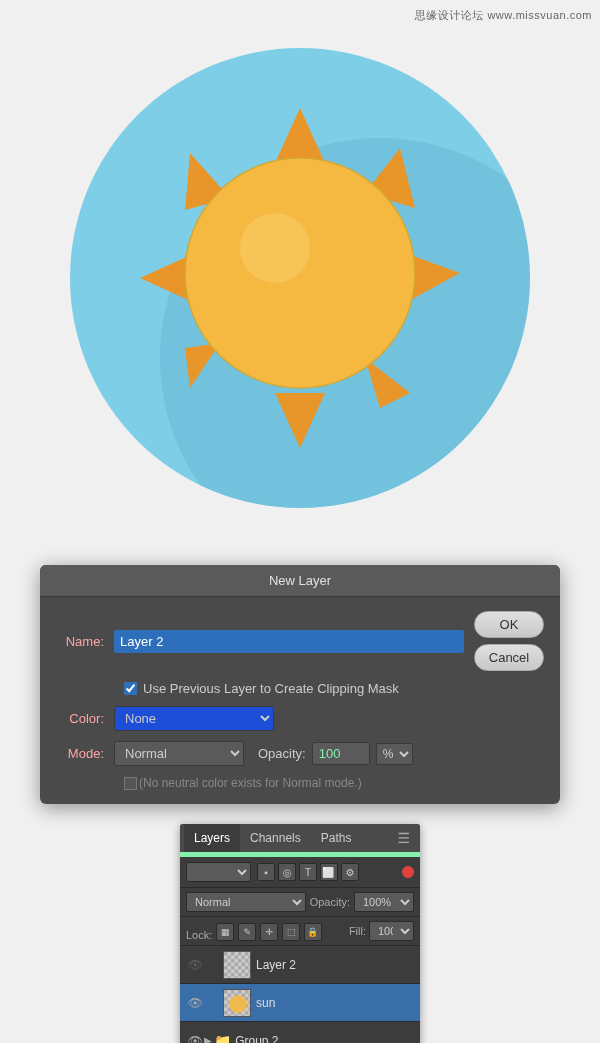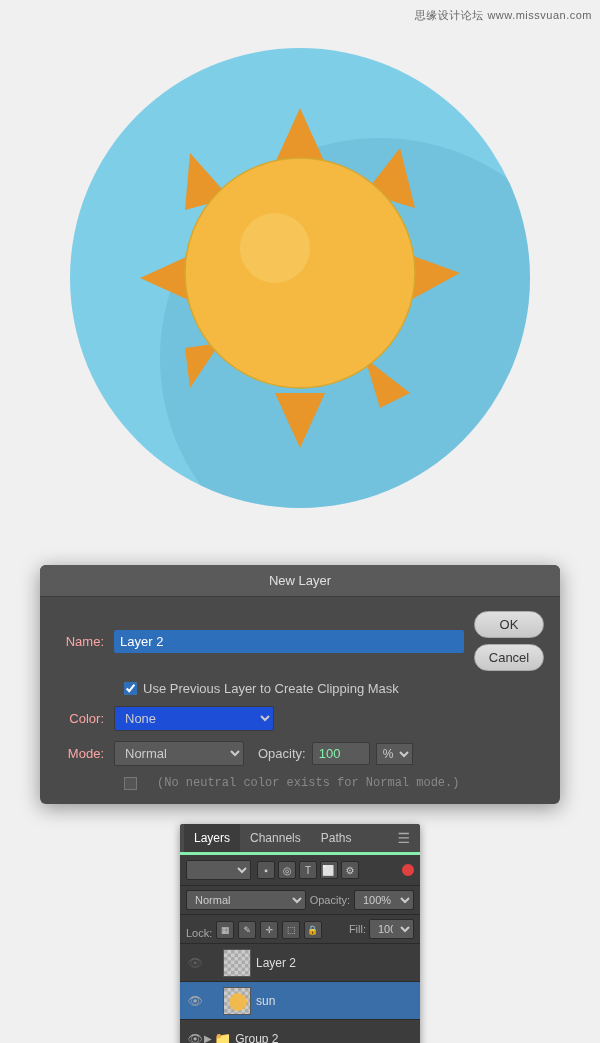--- a/index.html
+++ b/index.html
@@ -174,22 +174,21 @@
       font-size: 13px;
       width: 58px;
     }
 
     .neutral-note {
       color: #888;
       font-size: 12px;
       padding-left: 68px;
       display: flex;
       align-items: center;
-      gap: 20px;
-      font-family: Liberation Mono, monospace;
+      gap: 2px;
     }
 
     .neutral-checkbox {
       width: 13px;
       height: 13px;
       border: 1px solid #777;
       background: #555;
       flex-shrink: 0;
     }
 
@@ -207,21 +206,21 @@
       background: #3c3c3c;
       border-radius: 3px;
       box-shadow: 0 2px 8px rgba(0,0,0,0.4);
       overflow: hidden;
     }
 
     .layers-tabs {
       display: flex;
       align-items: center;
       background: #4a4a4a;
-      border-bottom: 3px solid #86efac;
+      border-bottom: 5px solid #86efac;
       padding: 0 4px;
     }
 
     .layer-tab {
       padding: 7px 10px;
       font-size: 12px;
       color: #ccc;
       cursor: pointer;
     }
 

